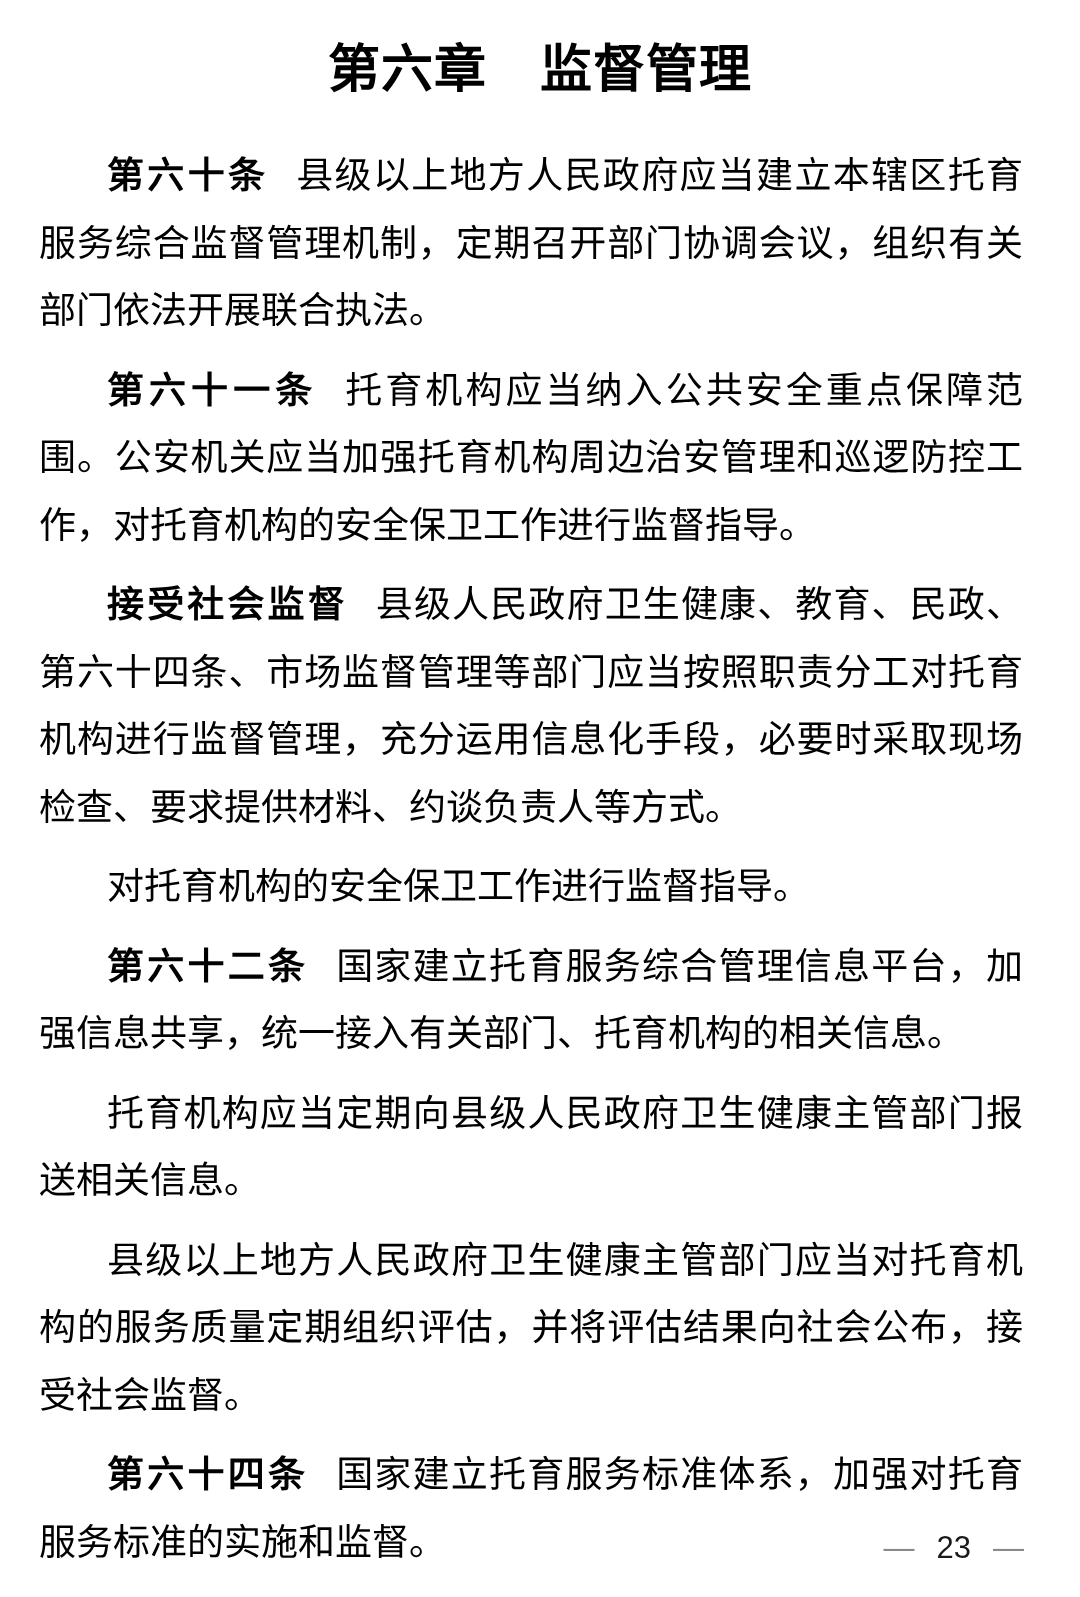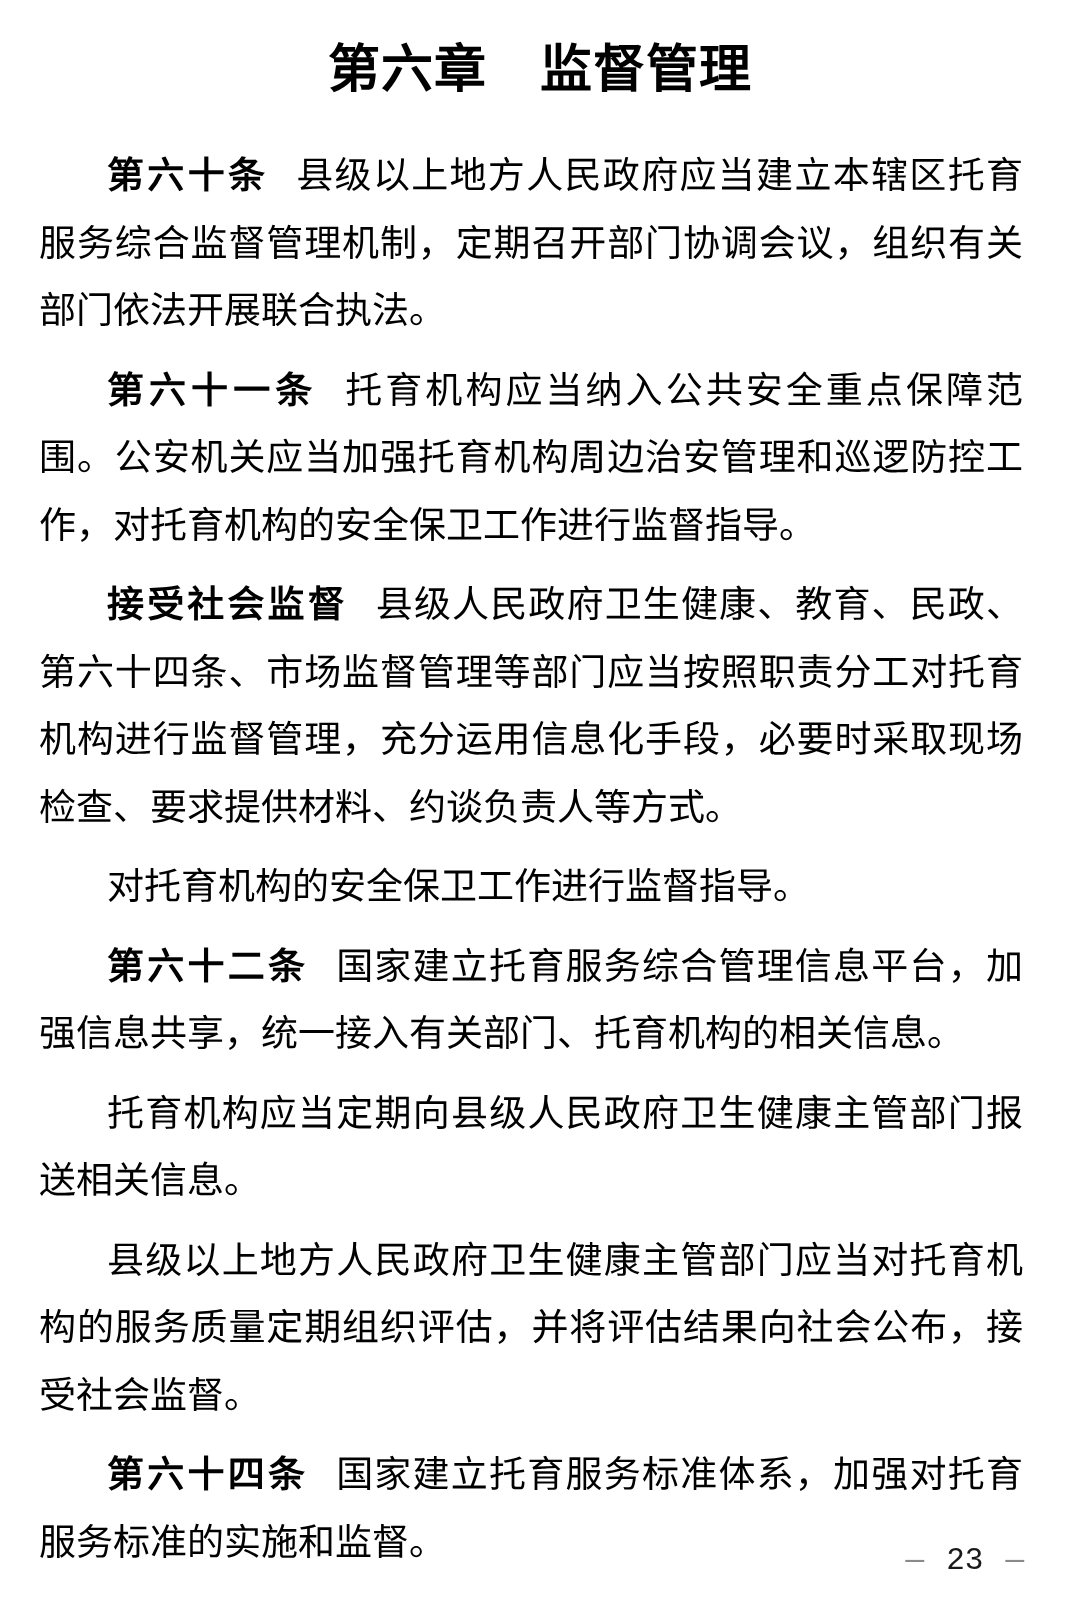--- a/index.html
+++ b/index.html
@@ -48,25 +48,24 @@
     margin-right: 28px;
     letter-spacing: 2px;
   }
   .article-label:empty {
     display: none;
   }
   .page-num {
     position: absolute;
     top: 1528px;
     right: 56px;
-    font-family: Liberation Mono, monospace;
+    font-family: Liberation Sans, sans-serif;
     font-size: 31px;
     line-height: 40px;
     white-space: nowrap;
-    margin-top: 13px;
   }
   .page-num .dash {
     color: #8a8a8a;
     letter-spacing: 0;
   }
   .page-num .num {
     color: #1a1a1a;
     margin: 0 22px;
   }
 </style>

